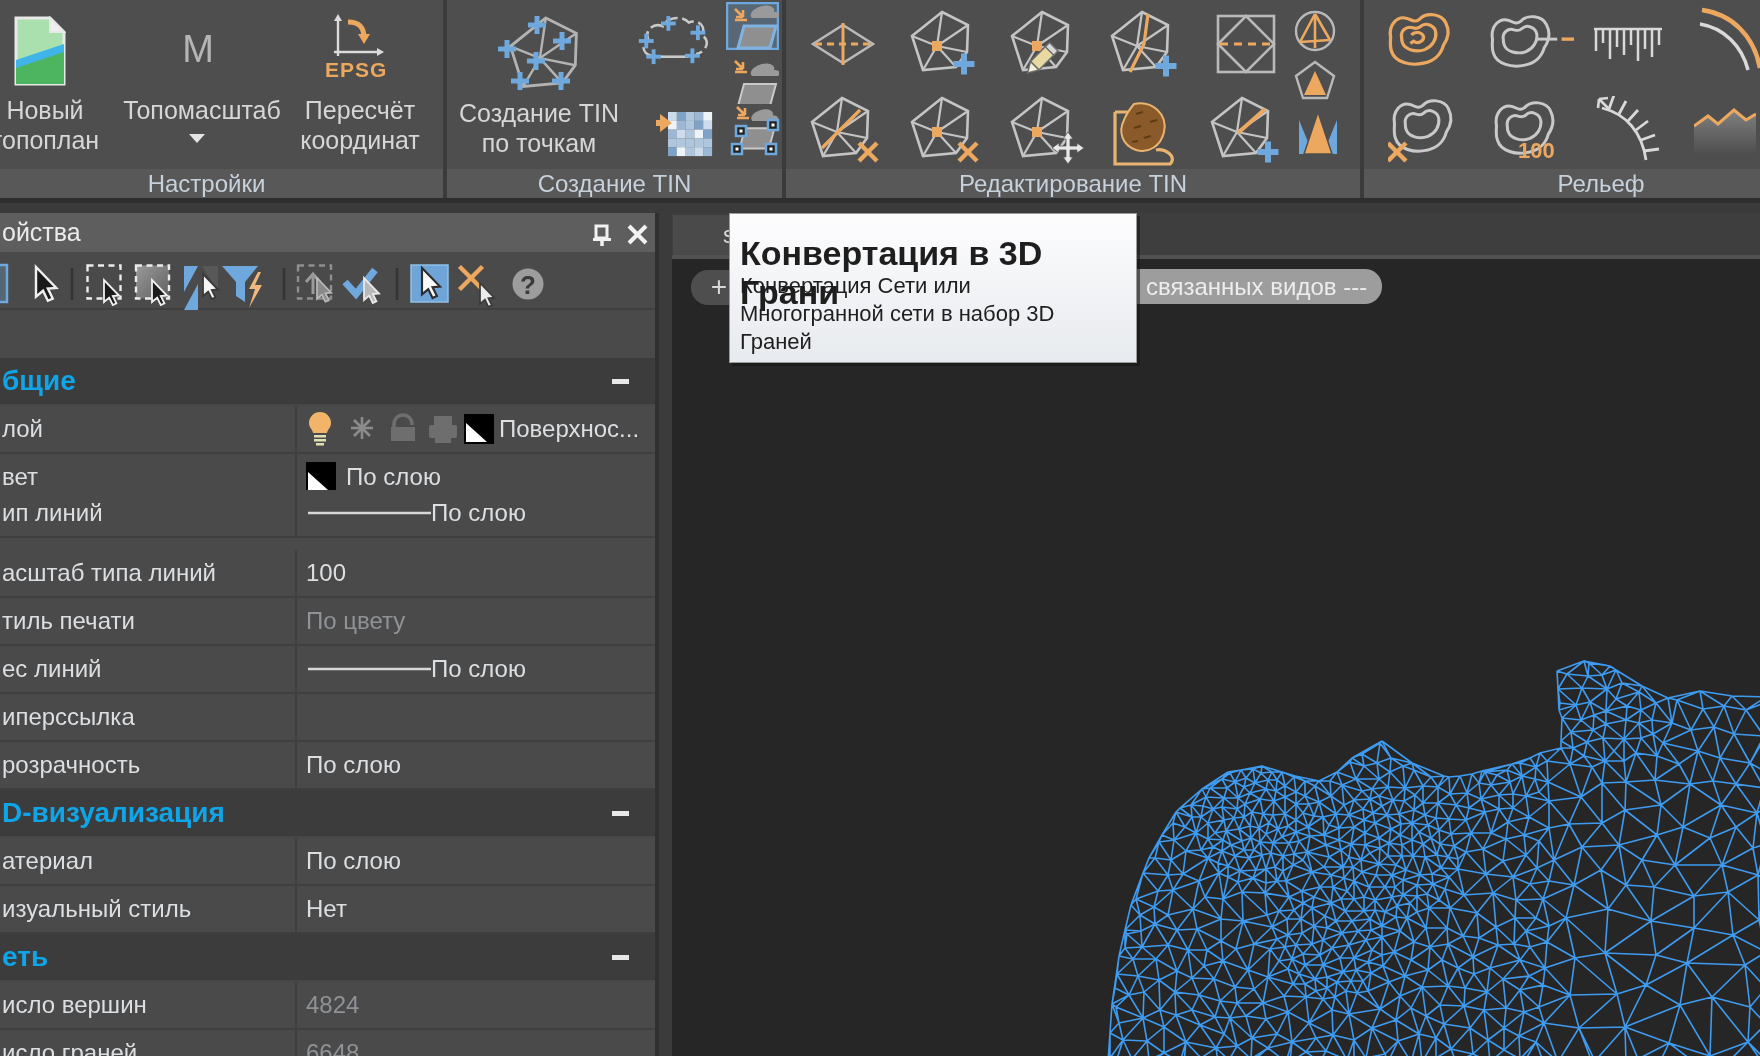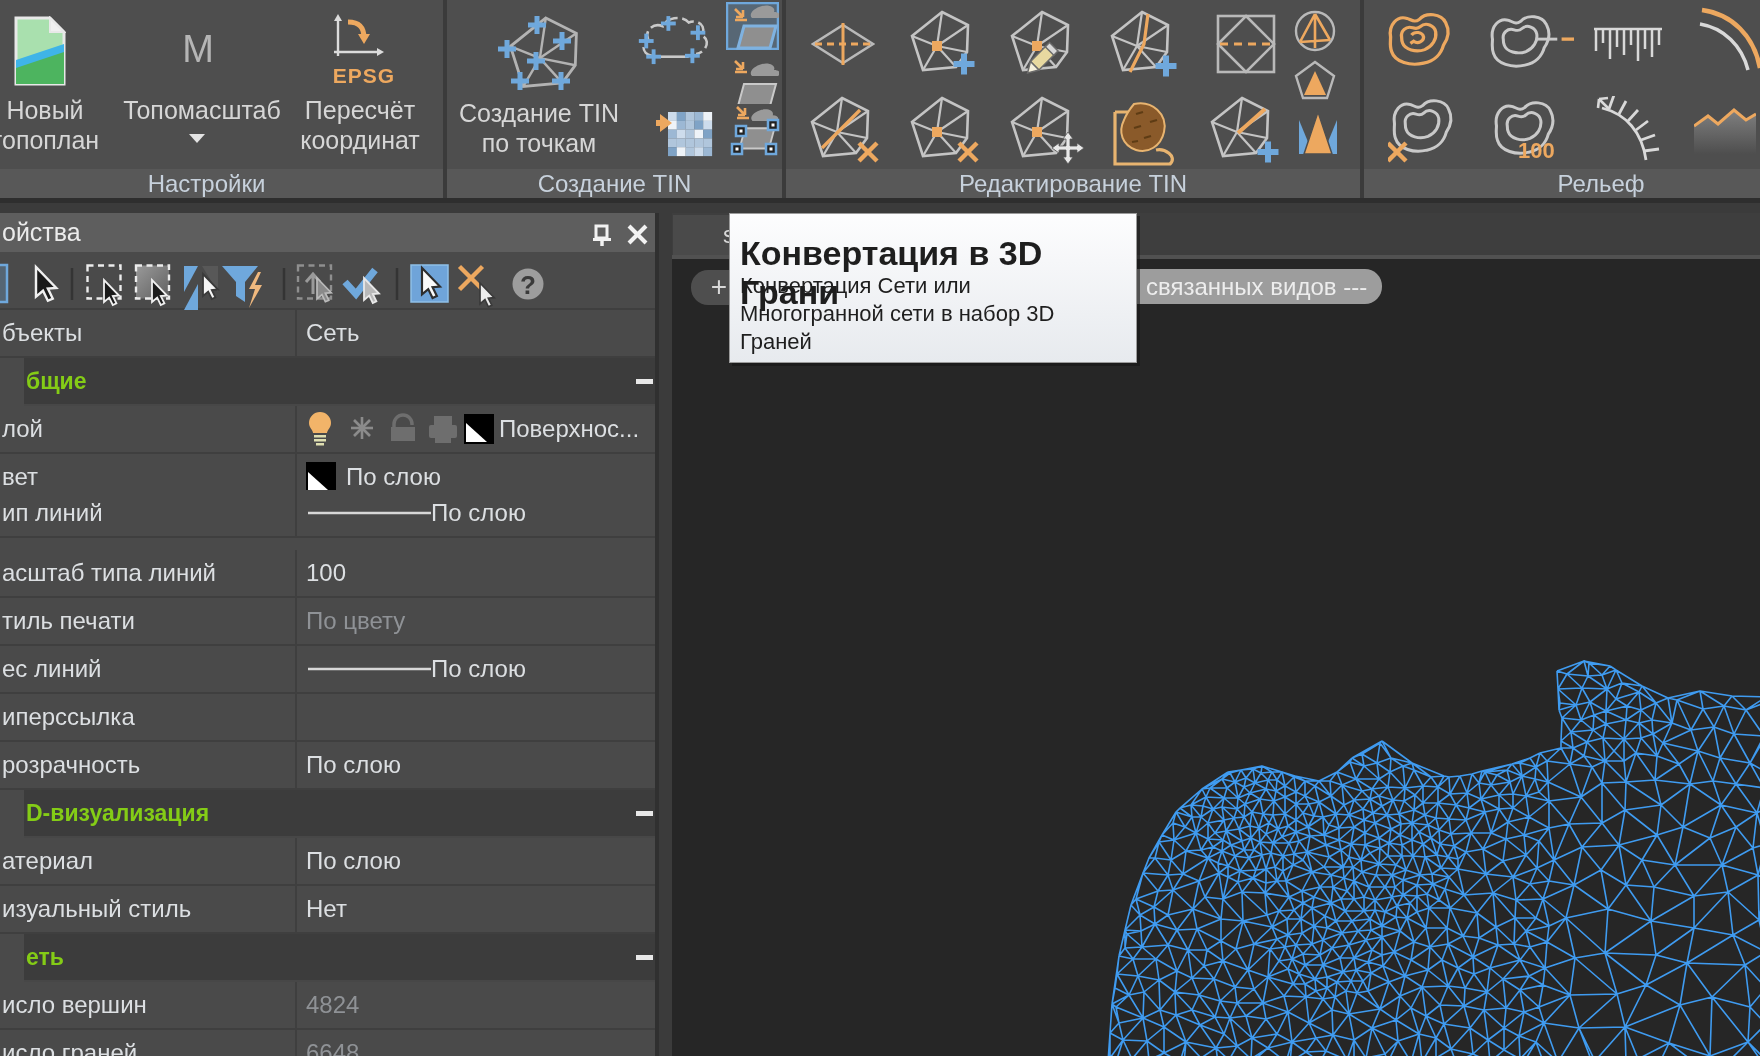--- a/index.html
+++ b/index.html
@@ -11,21 +11,21 @@
 #panel{position:absolute;left:0;top:213px;width:657px;height:843px;background:#4a4a4a;}
 #ptools{position:absolute;left:0;top:39px;width:657px;height:56px;border-bottom:2px solid #3f3f3f;}
 #ptitle{position:absolute;left:0;top:0;width:657px;height:39px;background:#5e5e5e;
   font-size:25px;color:#ebebeb;line-height:39px;}
 .prow{position:absolute;left:0;width:657px;height:46px;background:#4a4a4a;
   border-bottom:2px solid #3f3f3f;font-size:24px;color:#dcdfe2;}
 .prow .lbl{position:absolute;left:2px;top:0;height:46px;line-height:46px;white-space:pre;}
 .prow .val{position:absolute;left:306px;top:0;height:46px;line-height:46px;white-space:pre;}
 .prow .vsep{position:absolute;left:295px;top:0;width:2px;height:46px;background:#3f3f3f;}
 .phead{position:absolute;left:0;width:657px;height:46px;background:#3c3c3c;
-  border-bottom:2px solid #474747;font-size:23px;font-weight:bold;color:#84cc16;margin-left:24px;}
+  border-bottom:2px solid #474747;font-size:28px;font-weight:bold;color:#0ea5e9;}
 .phead .lbl{position:absolute;left:2px;top:0;height:46px;line-height:46px;}
 .phead .minus{position:absolute;left:612px;top:21px;width:17px;height:5px;background:#e8e8e8;}
 .dimval{color:#8f9296!important;}
 #vp{position:absolute;left:659px;top:213px;width:1101px;height:843px;background:#3b3b3b;}
 #tabbar{position:absolute;left:13px;top:0;width:1088px;height:42px;background:#3e3e3e;}
 #tab1{position:absolute;left:1px;top:2px;width:120px;height:40px;background:#4a4a4a;
   color:#d8d8d8;font-size:23px;line-height:40px;}
 #tabline{position:absolute;left:13px;top:42px;width:1088px;height:4px;background:#515151;}
 #canvas{position:absolute;left:13px;top:46px;width:1088px;height:797px;background:#262626;}
 #pill1{position:absolute;left:19px;top:11px;width:56px;height:35px;border-radius:17px;
@@ -70,21 +70,21 @@
       <path d="M0 0 H16 L8 9 Z" fill="#e3e3e3"></path>
     </svg>
 <svg class="abs" style="left:330px;top:14px;" width="54" height="44" viewBox="0 0 54 44">
       <line x1="8" y1="4" x2="8" y2="42" stroke="#dcdcdc" stroke-width="2.4"></line>
       <line x1="4" y1="38" x2="50" y2="38" stroke="#dcdcdc" stroke-width="2.4"></line>
       <path d="M8 0 L4 7 H12 Z" fill="#dcdcdc"></path>
       <path d="M54 38 L47 34 V42 Z" fill="#dcdcdc"></path>
       <path d="M18 8 C30 8 34 14 34 24" fill="none" stroke="#eda85f" stroke-width="5"></path>
       <path d="M34 30 L28 20 H40 Z" fill="#eda85f"></path>
     </svg>
-<div class="abs" style="left:325px;top:64px;width:70px;font-size:21px;font-weight:bold;color:#eda85f;text-align:right;letter-spacing:1px;">EPSG</div>
+<div class="abs" style="left:325px;top:58px;width:70px;font-size:21px;font-weight:bold;color:#eda85f;text-align:left;letter-spacing:1px;">EPSG</div>
 <svg class="abs" style="left:492px;top:4px;" width="100" height="100" viewBox="0 0 100 100">
       <g transform="translate(16,14)">
         <polygon points="37.8,0.0 68.4,15.3 67.3,47.2 54.3,64.9 15.3,68.4 2.4,28.3" fill="none" stroke="#b3b3b3" stroke-width="2.8"></polygon>
         <line x1="31.9" y1="40.1" x2="37.8" y2="0.0" stroke="#b3b3b3" stroke-width="2.4"></line>
         <line x1="31.9" y1="40.1" x2="68.4" y2="15.3" stroke="#b3b3b3" stroke-width="2.4"></line>
         <line x1="31.9" y1="40.1" x2="67.3" y2="47.2" stroke="#b3b3b3" stroke-width="2.4"></line>
         <line x1="31.9" y1="40.1" x2="54.3" y2="64.9" stroke="#b3b3b3" stroke-width="2.4"></line>
         <line x1="31.9" y1="40.1" x2="15.3" y2="68.4" stroke="#b3b3b3" stroke-width="2.4"></line>
         <line x1="31.9" y1="40.1" x2="2.4" y2="28.3" stroke="#b3b3b3" stroke-width="2.4"></line>
       </g>
@@ -442,25 +442,20 @@
           <line x1="459.5" y1="14.5" x2="482.5" y2="37.5" stroke="#eda85f" stroke-width="4.5"></line>
           <line x1="459.5" y1="37.5" x2="482.5" y2="14.5" stroke="#eda85f" stroke-width="4.5"></line>
           <g transform="translate(480,31) scale(0.95)">
             <path d="M0 0 L0 22 L5.2 17.6 L8.8 25 L12.4 23.4 L8.8 16 L15 15.5 Z" fill="#ececec" stroke="#3a3a3a" stroke-width="1.8"></path>
           </g>
           <circle cx="528" cy="32" r="15.5" fill="#9d9d9d"></circle>
           <text x="528" y="42" text-anchor="middle" font-size="26" font-weight="bold" fill="#3a3a3a" font-family="Liberation Sans">?</text>
         </svg>
       </div>
     <div id="pgrid" style="position:absolute;left:0;top:97px;width:657px;height:746px;overflow:hidden;">
-<div class="prow" style="top:0px;">
-          <span class="lbl">бъекты</span>
-          <span class="vsep"></span>
-          <span class="val">Сеть</span>
-        </div>
 <div class="phead" style="top:48px;">
           <span class="lbl">бщие</span>
           <span class="minus"></span>
         </div>
 <div class="prow" style="top:96px;">
           <span class="lbl">лой</span>
           <span class="vsep"></span>
           <span class="val" style="width:350px;text-align:right;"><svg width="290" height="46" viewBox="0 0 290 46" style="position:absolute;left:0;top:0;">
               <g fill="#f2b469">
                 <path d="M14 6 a11 11 0 0 1 11 11 c0 5 -4 7 -4 10 l-14 0 c0 -3 -4 -5 -4 -10 a11 11 0 0 1 11 -11z"></path>

